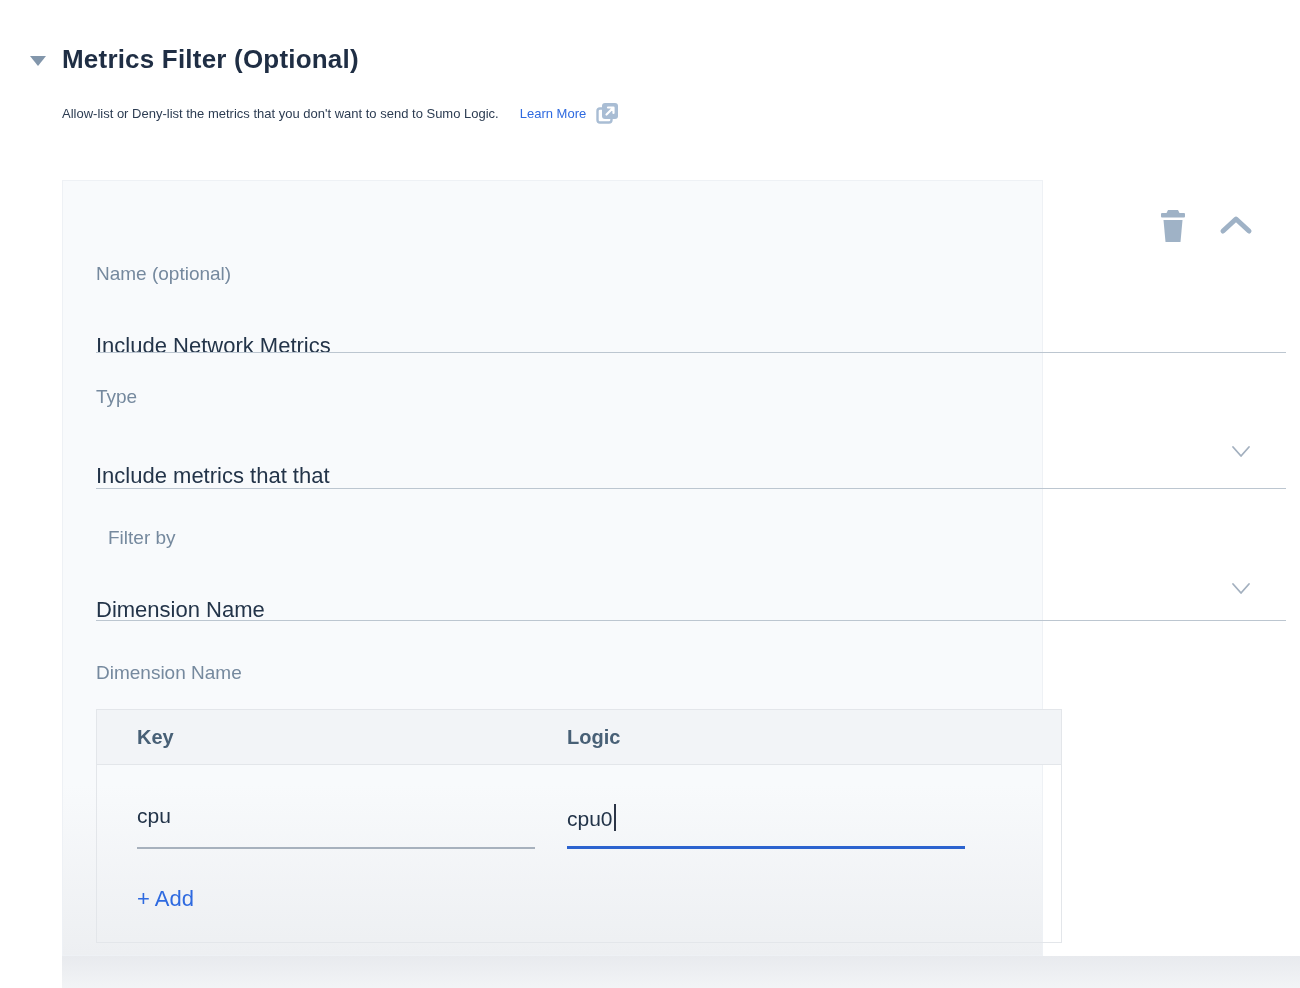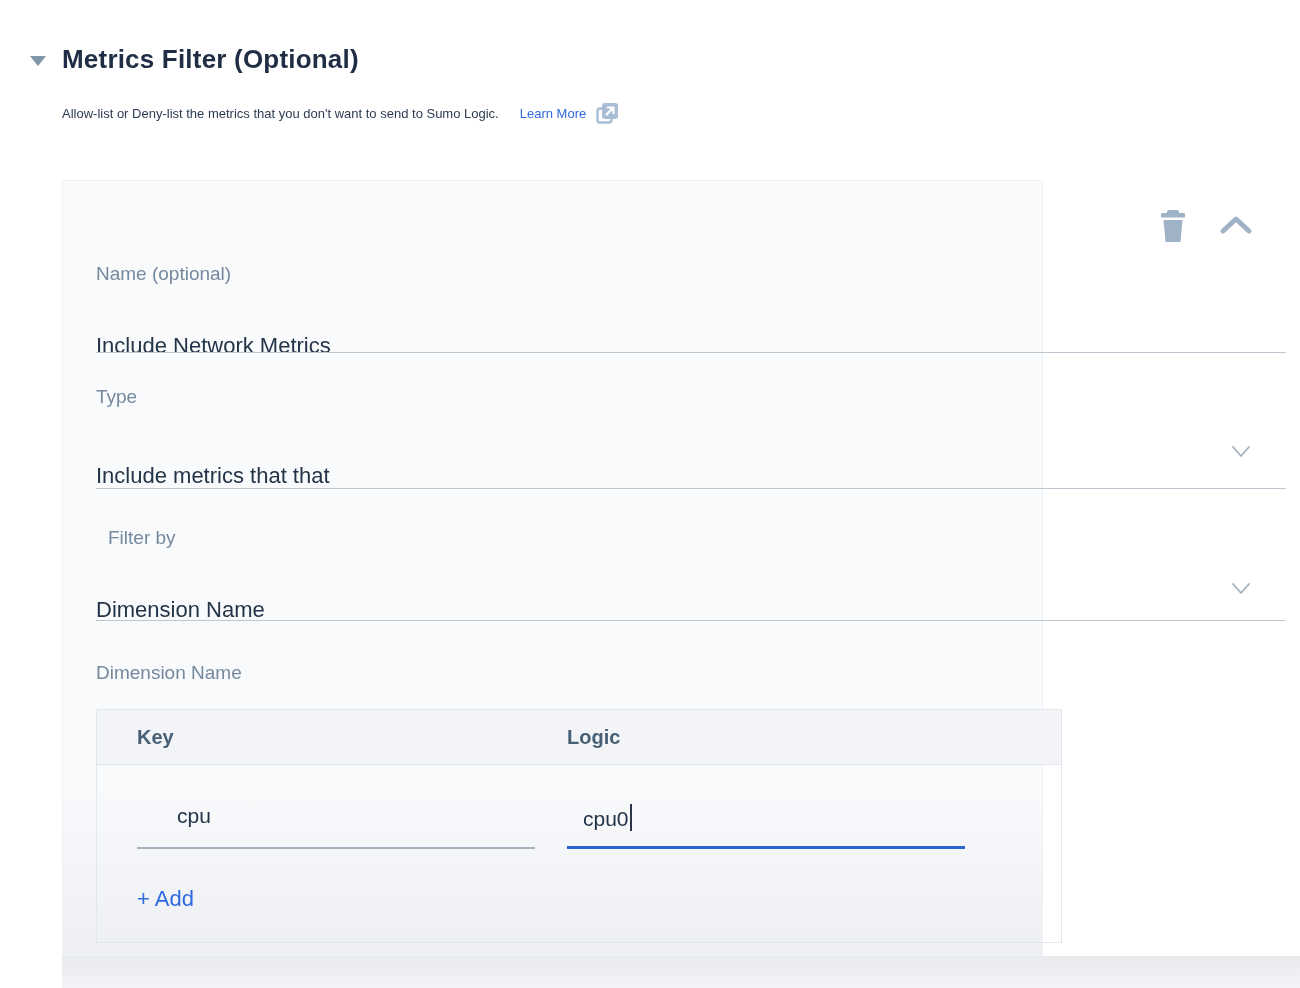--- a/index.html
+++ b/index.html
@@ -67,23 +67,23 @@
     border:1px solid #e3e6ea; background:transparent;
   }
   .dim-thead {
     position:absolute; left:0; top:0; width:100%; height:55px;
     background:#f2f4f7; border-bottom:1px solid #e3e6ea;
   }
   .th { position:absolute; top:0; line-height:55px; font-size:20px; font-weight:700; color:#486076; }
   .th-key   { left:40px; }
   .th-value { left:470px; }
 
-  .cell { position:absolute; font-size:21px; color:#233449; cursor:text;margin-left:40px; }
+  .cell { position:absolute; font-size:21px; color:#233449; cursor:text; }
   .cell-key   { left:40px;  top:94px; }
-  .cell-value { left:446px; top:94px; }
+  .cell-value { left:470px; top:94px; }
   .rule-key   { position:absolute; left:40px;  top:137px; width:398px; height:2px; background:#a7b1bd; }
   .rule-value { position:absolute; left:470px; top:136px; width:398px; height:3px; background:#2c63cf; }
   .caret {
     display:inline-block; width:2px; height:27px; margin-left:1px;
     background:#2c3547; vertical-align:-5px;
   }
   .add-link {
     position:absolute; left:40px; top:176px; font-size:22px; font-weight:500;
     color:#2e6ae0; text-decoration:none; cursor:pointer;
   }

